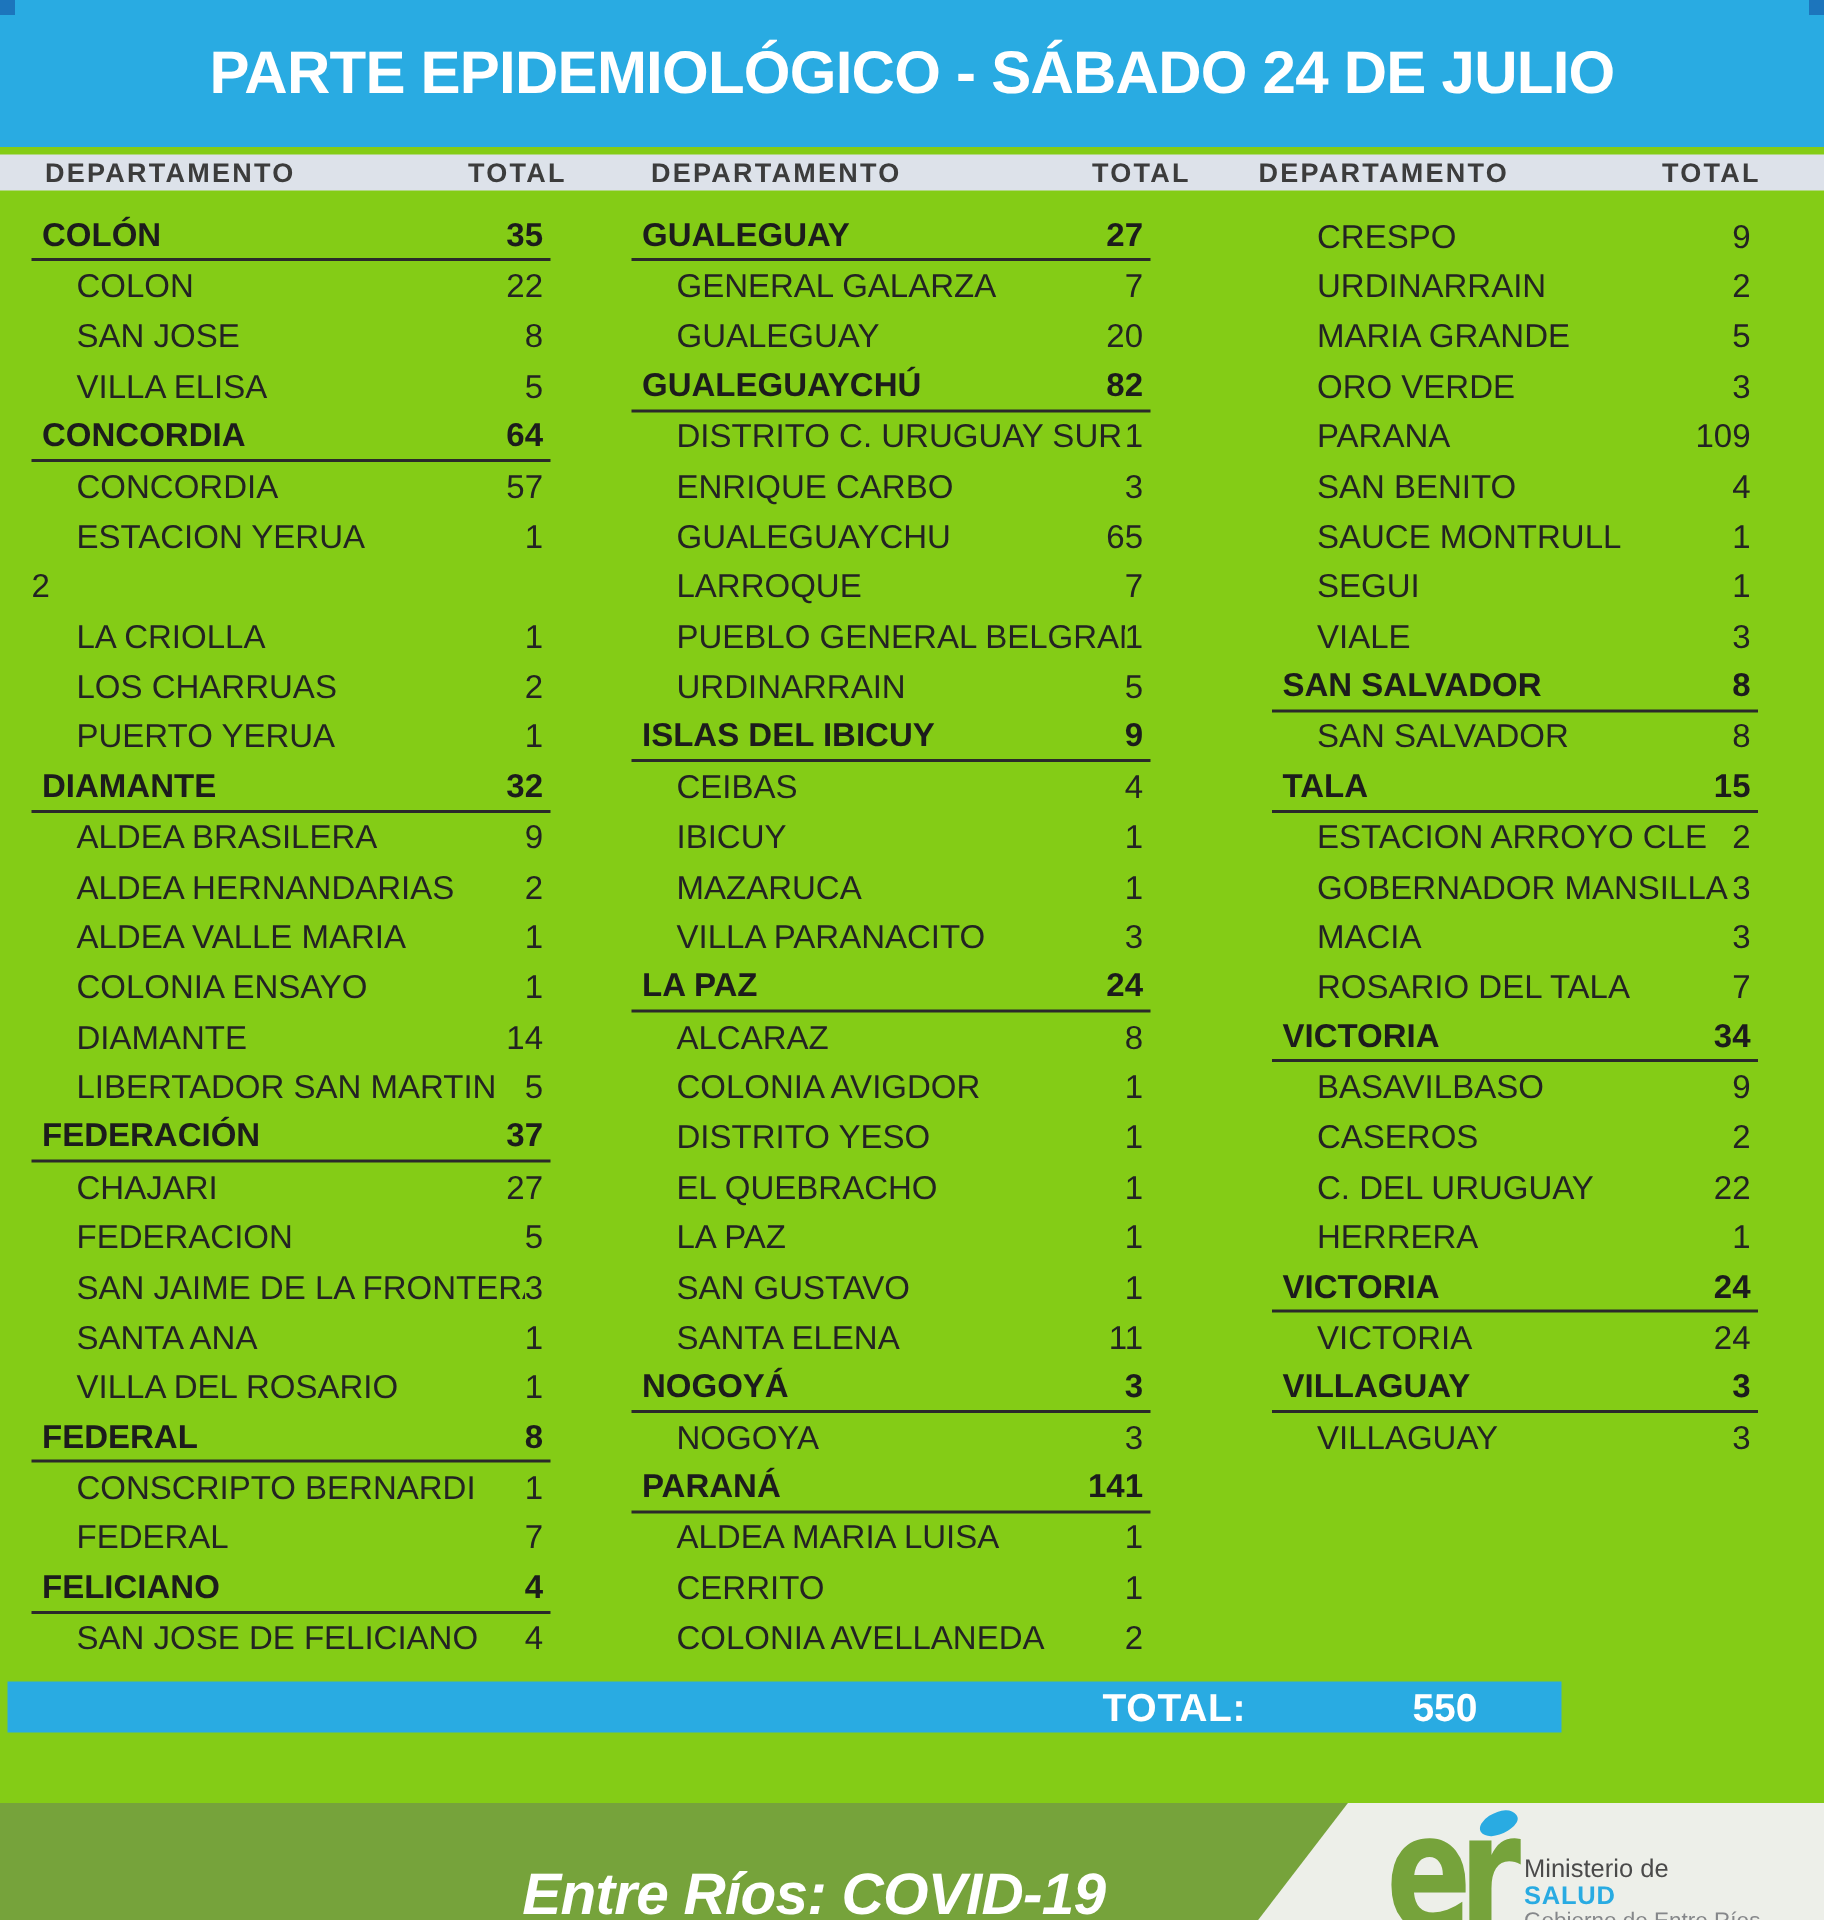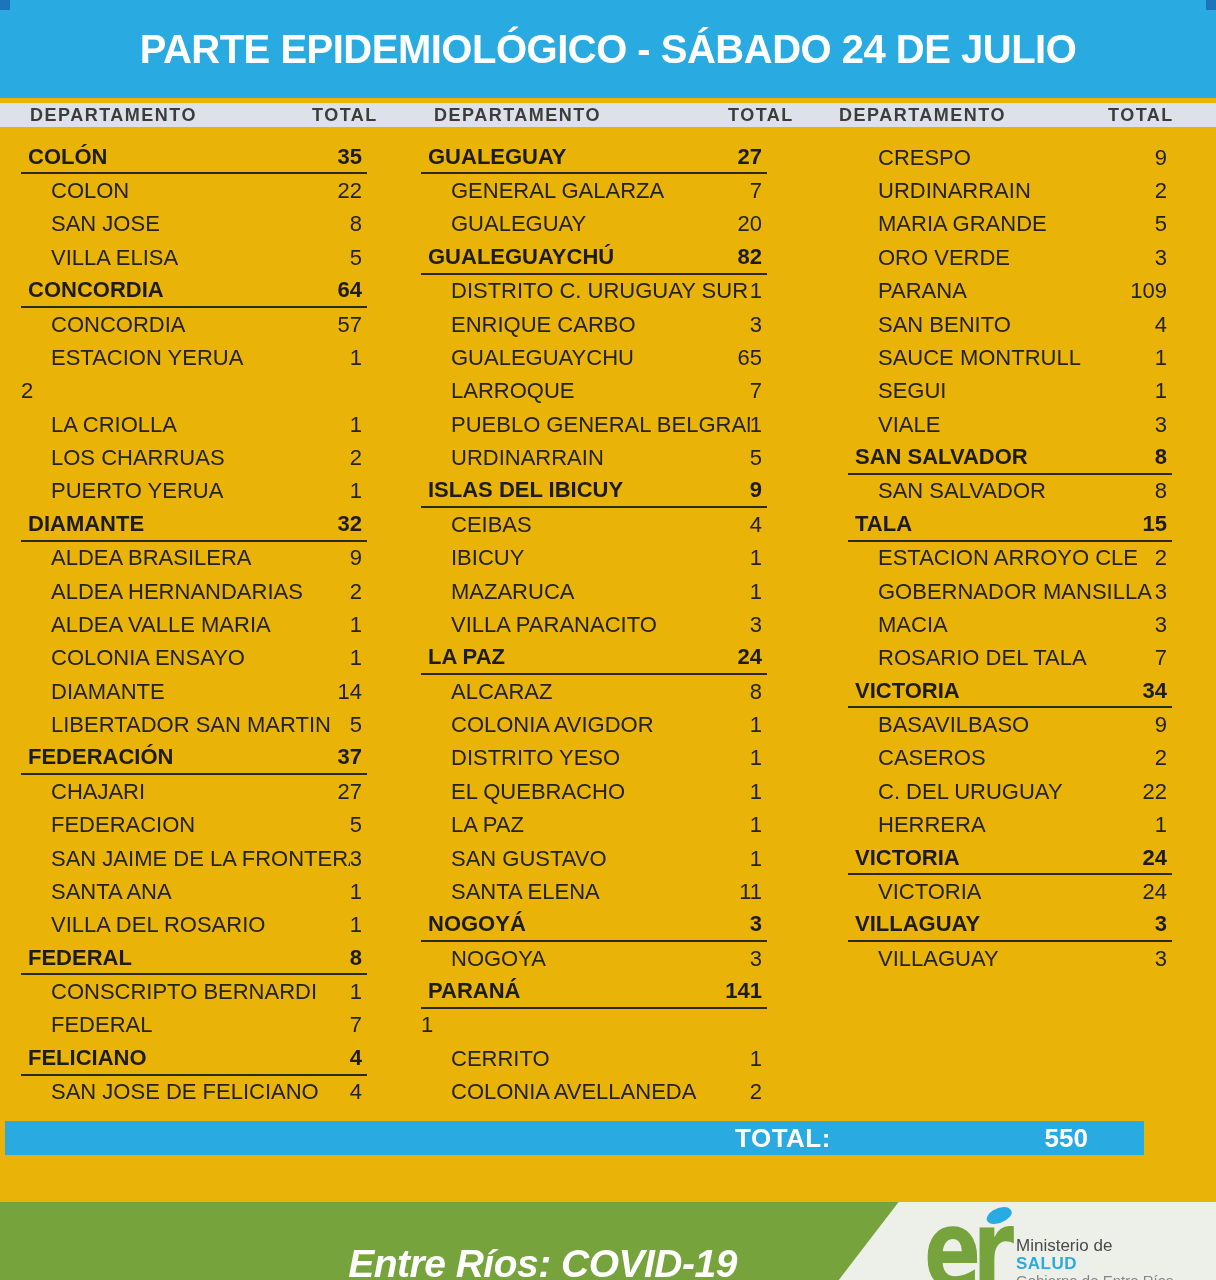--- a/index.html
+++ b/index.html
@@ -1,16 +1,16 @@
 <!DOCTYPE html>
 <html><head>
 <meta charset="utf-8">
 <style>
   html,body{margin:0;padding:0;background:#fff;}
-  .page{position:relative;width:1216px;height:1280px;background:#eab308;overflow:hidden;
+  .page{position:relative;width:1216px;height:1280px;background:#84cc16;overflow:hidden;
         font-family:"Liberation Sans",sans-serif;}
 
   
   .hdr{position:absolute;top:0;left:0;width:1216px;height:98px;background:#29ABE2;}
   .hdr .title{position:absolute;top:0;left:0;width:100%;height:98px;line-height:98px;
       text-align:center;color:#ffffff;font-weight:bold;font-size:40px;letter-spacing:-0.5px;
       white-space:nowrap;}
   .corner{position:absolute;top:0;width:10px;height:10px;background:#1C75BC;}
   .corner.l{left:0;} .corner.r{right:0;}
 
@@ -28,21 +28,21 @@
   .col.c2{left:421px;width:346px;}
   .col.c3{left:822px;width:324px;margin-left:26px;}
   .row{display:flex;align-items:center;height:33.38px;font-size:22px;color:#232323;
        box-sizing:border-box;}
   .row .name{flex:1;padding-left:30px;white-space:nowrap;overflow:hidden;}
   .row .val{padding-right:5px;white-space:nowrap;}
   .row.dept{font-weight:bold;border-bottom:2.5px solid #2A2A2A;color:#1C1C1C;}
   .row.dept .name{padding-left:7px;}
 
   
-  .totalbar{position:absolute;top:1121px;left:5px;width:1139px;height:34px;background:#29ABE2;}
+  .totalbar{position:absolute;top:1121px;left:5px;width:1036px;height:34px;background:#29ABE2;}
   .totalbar .tlabel{position:absolute;left:730px;top:0;height:34px;line-height:35px;
       color:#fff;font-weight:bold;font-size:26px;letter-spacing:0.5px;}
   .totalbar .tvalue{position:absolute;right:56px;top:0;height:34px;line-height:35px;
       color:#fff;font-weight:bold;font-size:26px;}
 
   
   .footer{position:absolute;top:1158px;left:0;width:1216px;height:122px;background:#EDEFE9;margin-top:44px;}
   .green{position:absolute;top:0;left:0;width:100%;height:100%;background:#76A33B;
       clip-path:polygon(0 0, 73.9% 0, 66.2% 100%, 0 100%);}
   .banner{position:absolute;top:40px;left:0;width:1085px;text-align:center;color:#ffffff;
@@ -296,20 +296,21 @@
       </div>
       <div class="row">
         <span class="name">NOGOYA</span>
         <span class="val">3</span>
       </div>
       <div class="row dept">
         <span class="name">PARANÁ</span>
         <span class="val">141</span>
       </div>
       <div class="row">
+        <span class="name">ALDEA MARIA LUISA</span>
         <span class="val">1</span>
       </div>
       <div class="row">
         <span class="name">CERRITO</span>
         <span class="val">1</span>
       </div>
       <div class="row">
         <span class="name">COLONIA AVELLANEDA</span>
         <span class="val">2</span>
       </div>

